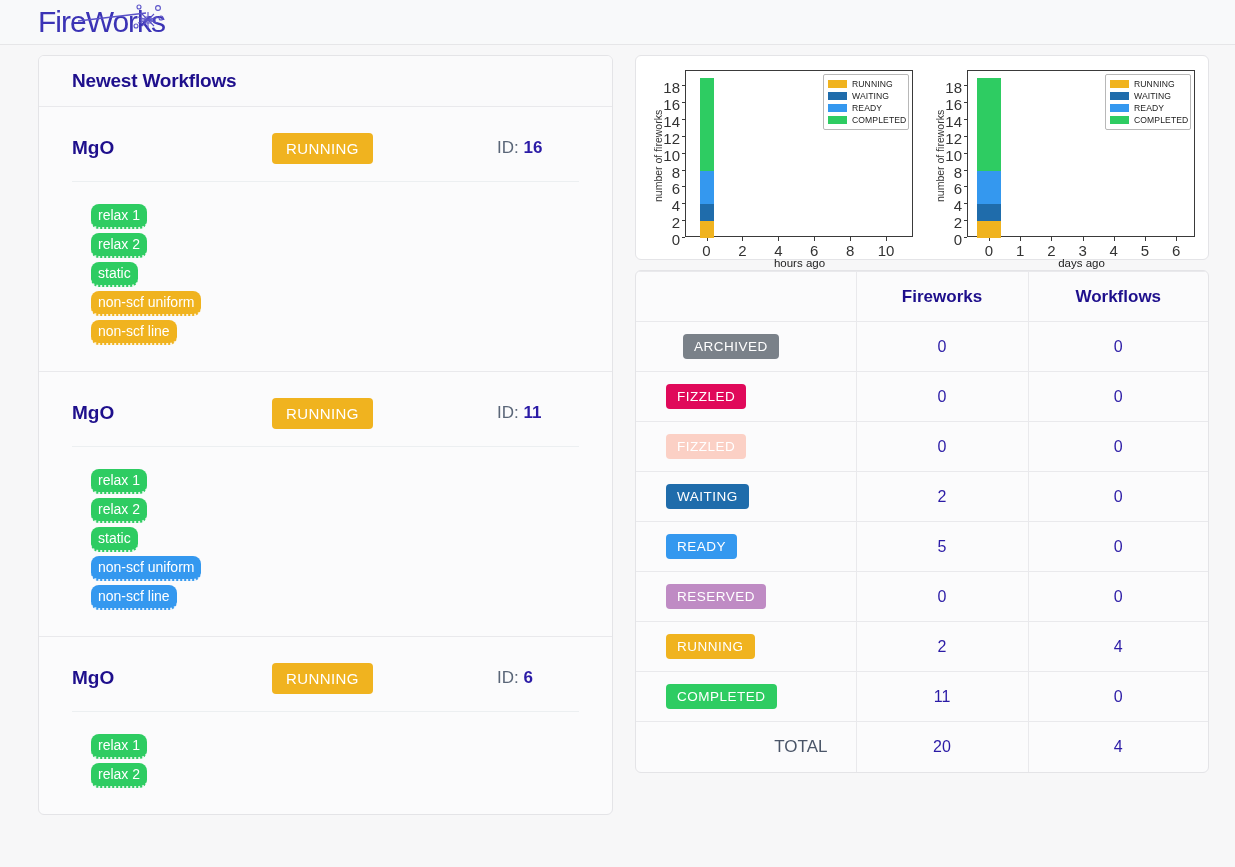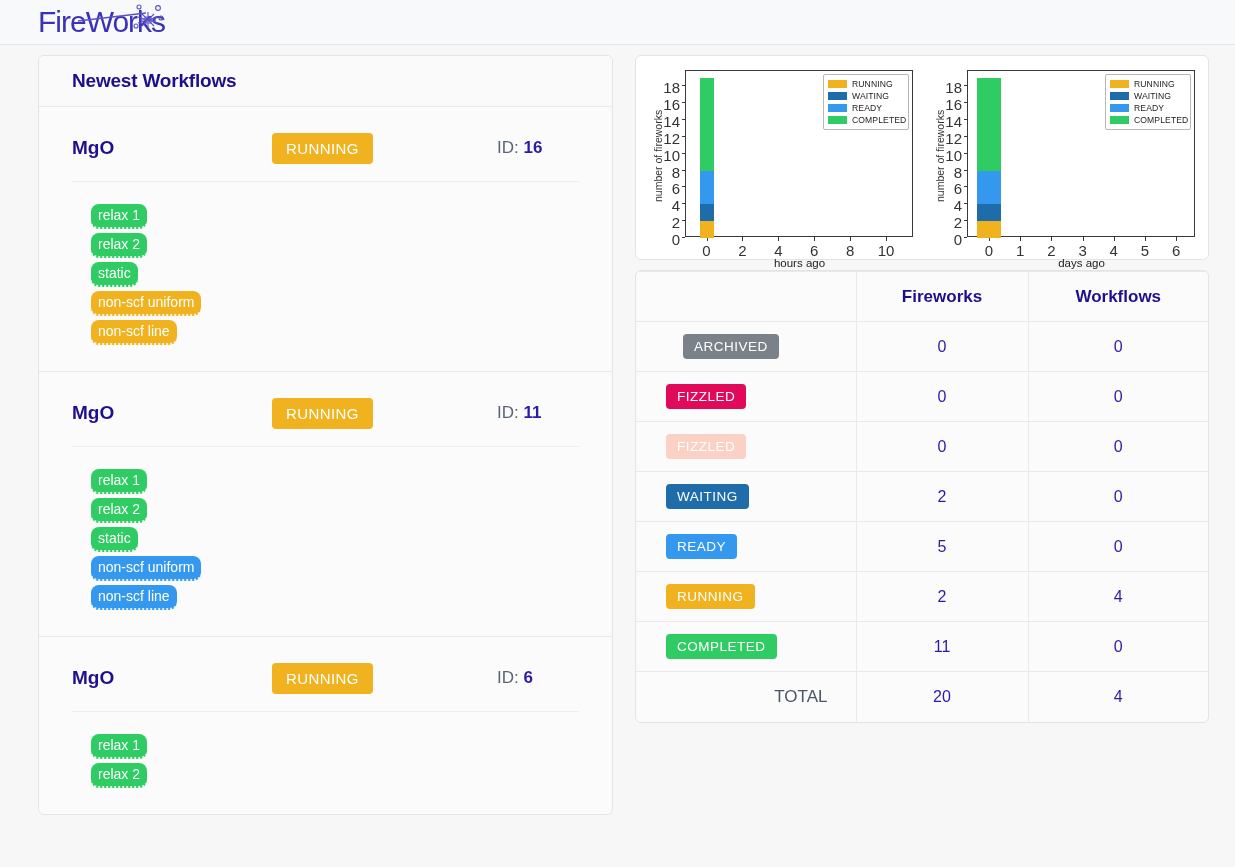--- a/index.html
+++ b/index.html
@@ -426,20 +426,25 @@
               <td class="state-cell"><a class="state-badge small st-WAITING" href="#" style="text-decoration: none;">WAITING</a></td>
               <td class="num">2</td>
               <td class="num">0</td>
             </tr>
             <tr>
               <td class="state-cell"><a class="state-badge small st-READY" href="#" style="text-decoration: none;">READY</a></td>
               <td class="num">5</td>
               <td class="num">0</td>
             </tr>
             <tr>
+              <td class="state-cell"><a class="state-badge small st-RESERVED" href="#" style="text-decoration: none;">RESERVED</a></td>
+              <td class="num">0</td>
+              <td class="num">0</td>
+            </tr>
+            <tr>
               <td class="state-cell"><a class="state-badge small st-RUNNING" href="#" style="text-decoration: none;">RUNNING</a></td>
               <td class="num">2</td>
               <td class="num">4</td>
             </tr>
             <tr>
               <td class="state-cell"><a class="state-badge small st-COMPLETED" href="#" style="text-decoration: none;">COMPLETED</a></td>
               <td class="num">11</td>
               <td class="num">0</td>
             </tr>
             <tr class="total">

